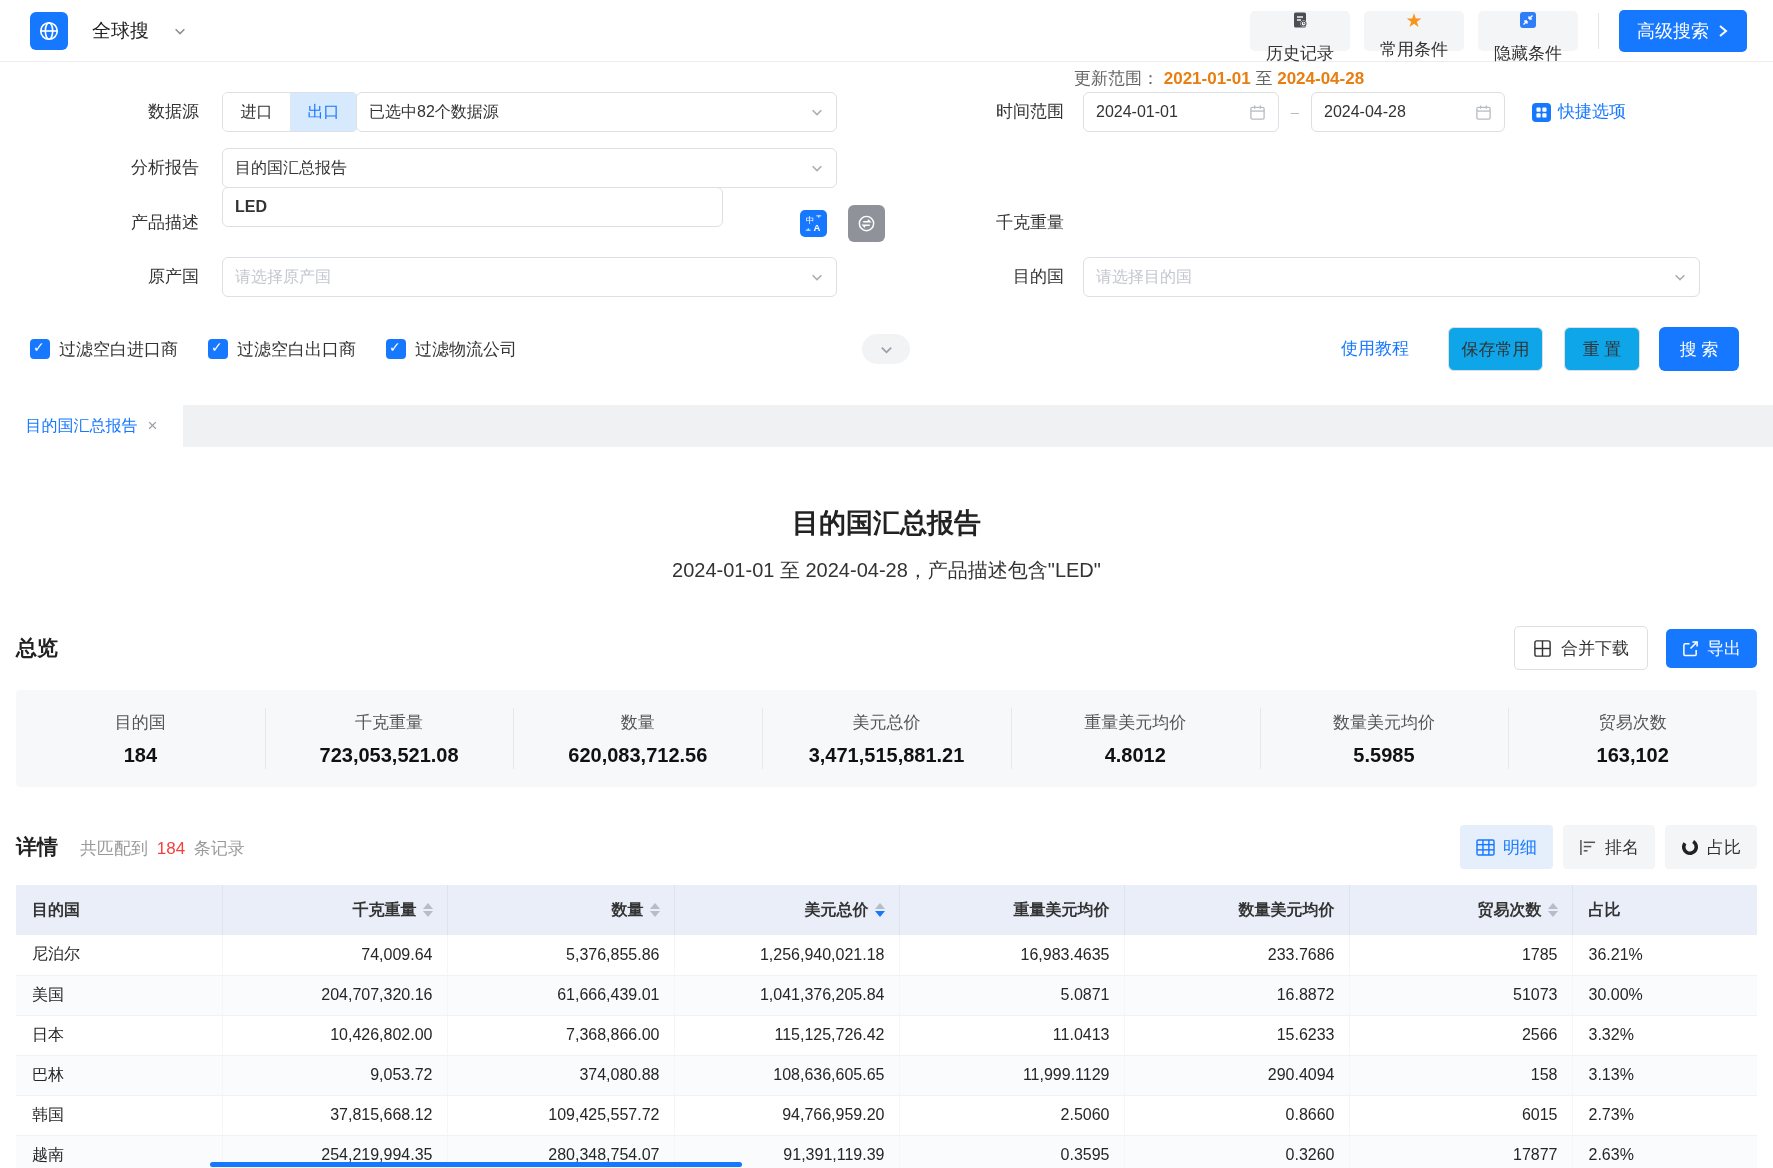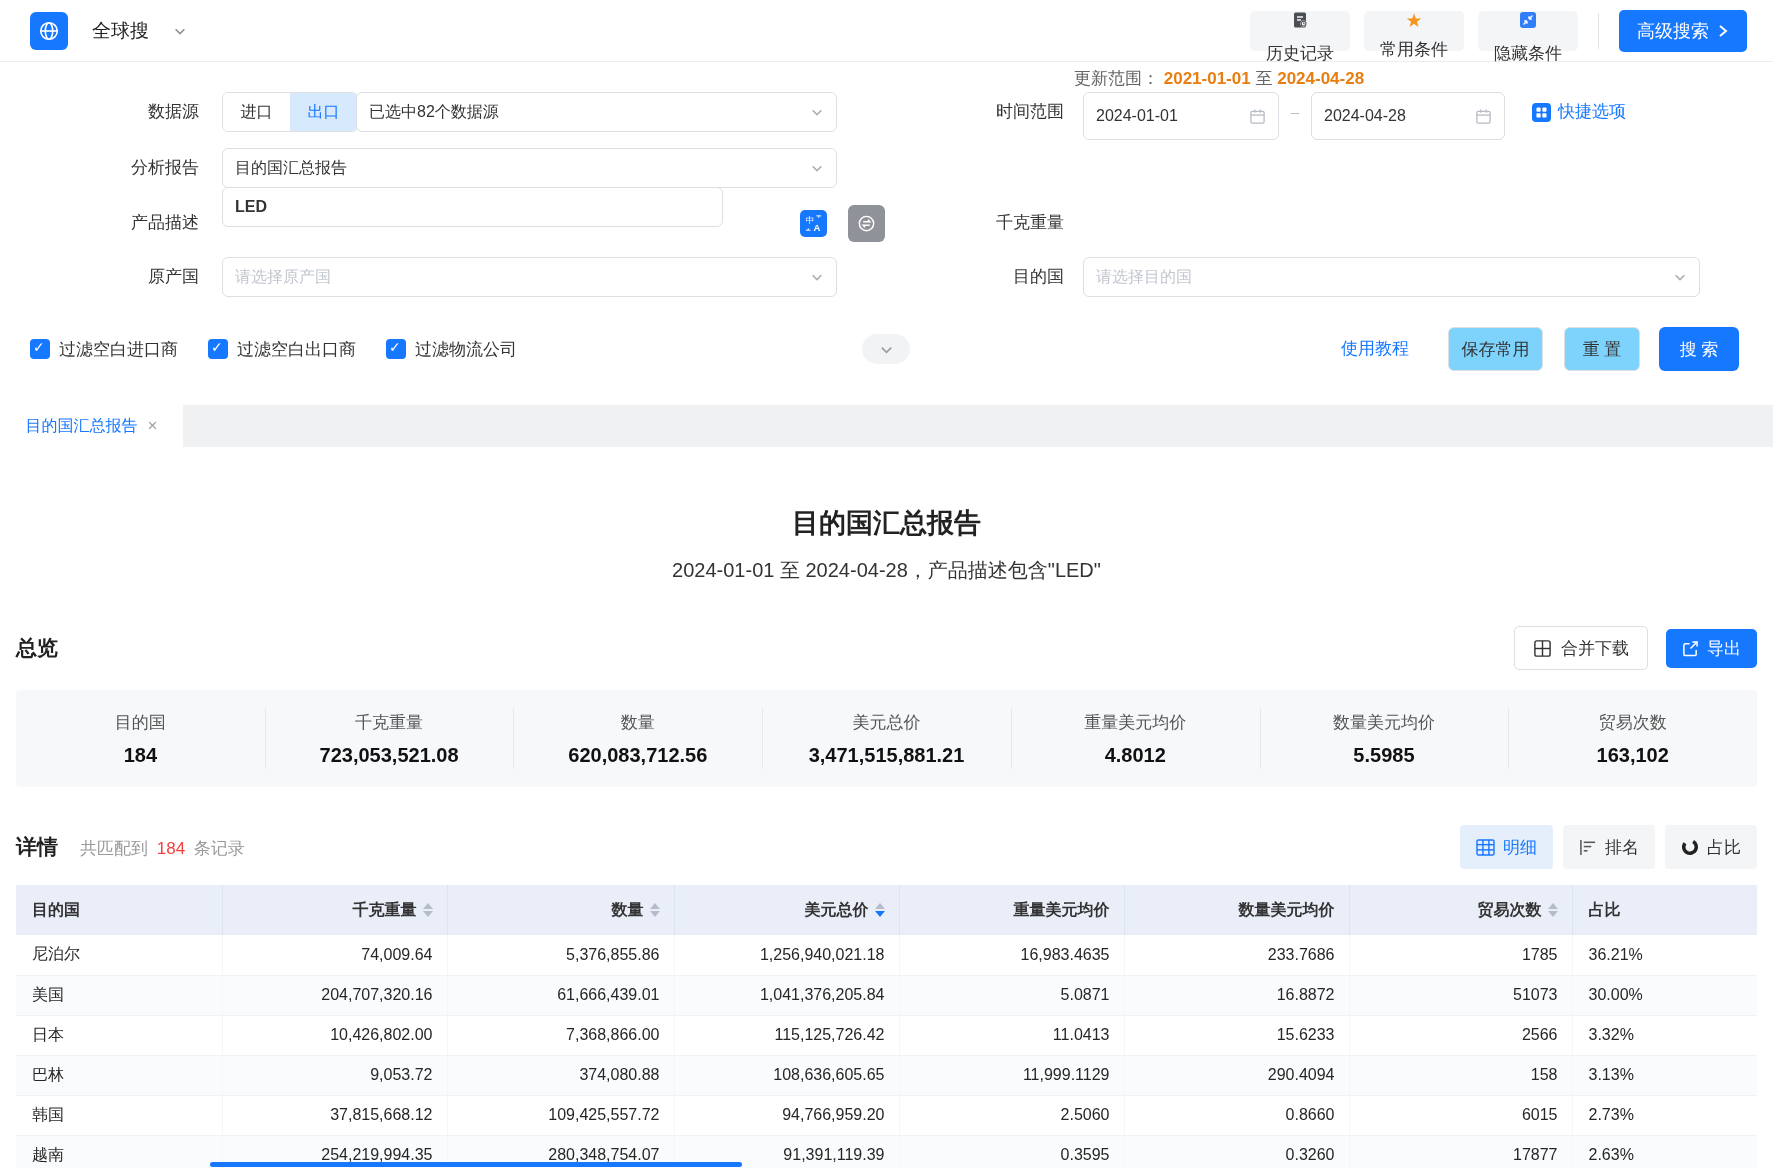--- a/index.html
+++ b/index.html
@@ -39,21 +39,21 @@
   .text-input { position:absolute; height:40px; border:1px solid #dcdfe3; border-radius:6px;
                 font-size:16px; color:#333; padding:0 44px 0 12px; font-family:inherit; outline:none; }
   .text-input::placeholder { color:#c3c7cf; }
   .toggle { position:absolute; height:40px; display:flex; border:1px solid #dcdfe3;
             border-radius:6px; overflow:hidden; }
   .toggle .seg { width:67px; border:none; background:#fff; font-size:16px; color:#333;
                  cursor:pointer; font-family:inherit; }
   .toggle .seg.active { background:#d7e9fc; color:#1677ff; }
   .update-range { position:absolute; top:5px; left:1074px; font-size:17px; color:#666; }
   .update-range b { color:#e87e10; font-weight:700; }
-  .date-box { position:absolute; height:48px; border:1px solid #dcdfe3; border-radius:6px;
+  .date-box { position:absolute; height:40px; border:1px solid #dcdfe3; border-radius:6px;
               display:flex; align-items:center; justify-content:space-between;
               padding:0 12px; font-size:16px; color:#333; cursor:pointer; background:#fff; }
   .date-sep { position:absolute; width:24px; text-align:center; color:#b9bdc5;
               line-height:40px; font-size:15px; }
   .quick-opt { position:absolute; display:flex; align-items:center; gap:7px;
                color:#1677ff; font-size:17px; line-height:40px; cursor:pointer; }
   .quick-ic { width:19px; height:19px; background:#1677ff; border-radius:4px;
               display:flex; align-items:center; justify-content:center; }
   .trans-ic { position:absolute; width:27px; height:27px; background:#1677ff;
               border-radius:5px; display:flex; align-items:center; justify-content:center;
@@ -67,21 +67,21 @@
   .cb-item { display:flex; align-items:center; gap:9px; cursor:pointer; }
   .checkbox { width:20px; height:20px; background:#1677ff; border-radius:4px; position:relative; }
   .checkbox::after { content:"✓"; position:absolute; color:#fff; font-size:14px;
                      font-weight:700; left:3px; top:0px; }
   .cb-item span.lbl { font-size:17px; color:#333; }
   .collapse-pill { position:absolute; top:272px; left:862px; width:48px; height:30px;
                    background:#f2f3f5; border:none; border-radius:15px; cursor:pointer;
                    display:flex; align-items:center; justify-content:center; color:#9a9ea6; }
   .link-tutorial { position:absolute; top:265px; left:1341px; line-height:44px;
                    font-size:17px; color:#1677ff; cursor:pointer; }
-  .btn-outline { position:absolute; top:265px; height:44px; background:#7dd3fc;
+  .btn-outline { position:absolute; top:265px; height:44px; background:#0ea5e9;
                  border:1px solid #dcdfe3; border-radius:6px; font-size:17px; color:#333;
                  cursor:pointer; font-family:inherit; }
   .btn-primary { position:absolute; top:265px; height:44px; background:#1677ff; border:none;
                  border-radius:6px; font-size:17px; color:#fff; cursor:pointer; font-family:inherit; }
 
   
   .tabstrip { position:absolute; top:405px; left:0; right:0; height:42px; background:#eff1f3; }
   .tab { position:absolute; left:0; top:0; height:42px; width:183px; background:#fff;
          display:flex; align-items:center; justify-content:center; gap:10px;
          font-size:16px; color:#1677ff; cursor:pointer; }

